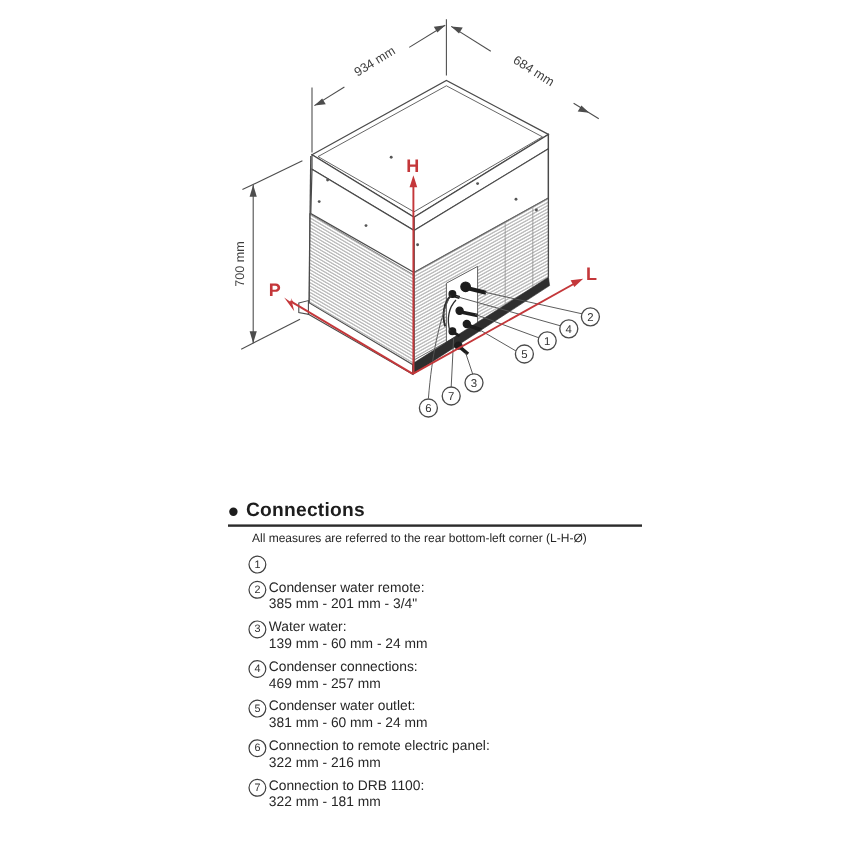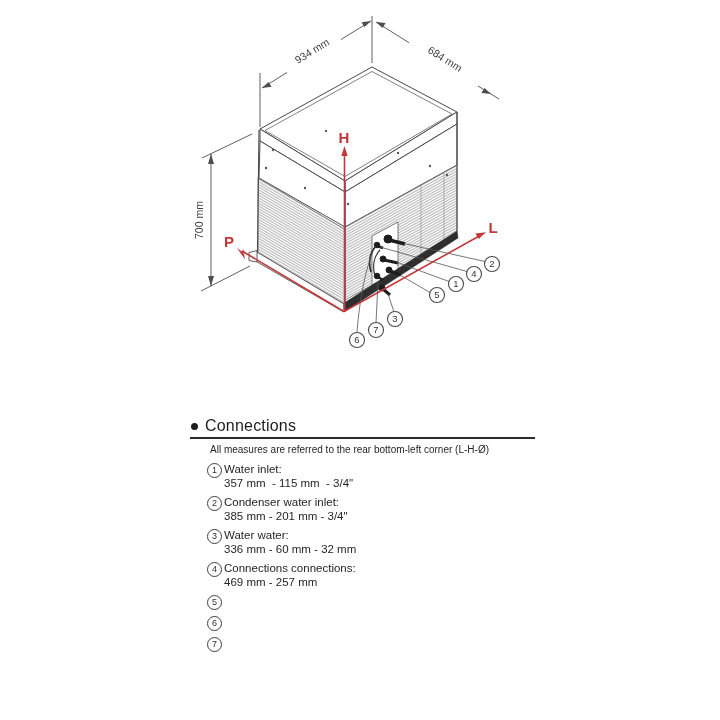--- a/index.html
+++ b/index.html
@@ -1,20 +1,20 @@
 <!DOCTYPE html>
 <html><head>
 <meta charset="utf-8">
 <style>
   html,body{margin:0;padding:0;background:#ffffff;}
   body{width:720px;height:720px;overflow:hidden;font-family:"Liberation Sans",sans-serif;}
   .page{position:relative;width:720px;height:720px;background:#fff;}
   .drawing{position:absolute;left:0;top:0;}
   .conn-heading{position:absolute;left:191px;top:417px;display:flex;align-items:center;gap:7px;
-    font-size:16px;font-weight:normal;color:#1d1d1d;letter-spacing:0.2px;text-align:center;}
+    font-size:16px;font-weight:bold;color:#1d1d1d;letter-spacing:0.2px;text-align:center;}
   .bullet{width:7px;height:7px;border-radius:50%;background:#1d1d1d;flex:0 0 7px;}
   .conn-rule{position:absolute;left:190px;top:437px;width:345px;height:2px;background:#2b2b2b;}
   .conn-note{position:absolute;left:210px;top:444px;font-size:10px;color:#262626;text-align:right;}
   .conn-list{position:absolute;left:207px;top:463px;width:330px;}
   .conn-item{display:flex;gap:2px;margin-bottom:6px;}
   .num-badge{flex:0 0 13px;width:13px;height:13px;border:1px solid #3f3f3f;border-radius:50%;
     font-size:9px;line-height:13px;text-align:center;color:#303030;margin-top:0;}
   .item-text{font-size:11.5px;line-height:13.5px;color:#262626;}
   .item-measure{white-space:pre;}
   svg text{font-family:"Liberation Sans",sans-serif;}
@@ -187,50 +187,58 @@
   <div class="conn-heading">
     <span class="bullet"></span>
     <span>Connections</span>
   </div>
   <div class="conn-rule"></div>
   <div class="conn-note">All measures are referred to the rear bottom-left corner (L-H-Ø)</div>
 
   <div class="conn-list">
     <div class="conn-item">
       <span class="num-badge">1</span>
-      <span class="item-text">
-        <span class="item-label">Water inlet:</span><br>
-        <span class="item-measure">357 mm  - 115 mm  - 3/4"</span>
-      </span>
     </div>
     <div class="conn-item">
       <span class="num-badge">2</span>
       <span class="item-text">
-        <span class="item-label">Condenser water inlet:</span><br>
+        <span class="item-label">Condenser water remote:</span><br>
         <span class="item-measure">385 mm - 201 mm - 3/4"</span>
       </span>
     </div>
     <div class="conn-item">
       <span class="num-badge">3</span>
       <span class="item-text">
         <span class="item-label">Water water:</span><br>
-        <span class="item-measure">336 mm - 60 mm - 32 mm</span>
+        <span class="item-measure">139 mm - 60 mm - 24 mm</span>
       </span>
     </div>
     <div class="conn-item">
       <span class="num-badge">4</span>
       <span class="item-text">
-        <span class="item-label">Connections connections:</span><br>
+        <span class="item-label">Condenser connections:</span><br>
         <span class="item-measure">469 mm - 257 mm</span>
       </span>
     </div>
     <div class="conn-item">
       <span class="num-badge">5</span>
+      <span class="item-text">
+        <span class="item-label">Condenser water outlet:</span><br>
+        <span class="item-measure">381 mm - 60 mm - 24 mm</span>
+      </span>
     </div>
     <div class="conn-item">
       <span class="num-badge">6</span>
+      <span class="item-text">
+        <span class="item-label">Connection to remote electric panel:</span><br>
+        <span class="item-measure">322 mm - 216 mm</span>
+      </span>
     </div>
     <div class="conn-item">
       <span class="num-badge">7</span>
+      <span class="item-text">
+        <span class="item-label">Connection to DRB 1100:</span><br>
+        <span class="item-measure">322 mm - 181 mm</span>
+      </span>
     </div>
   </div>
 
 </div>
 
 </body></html>

